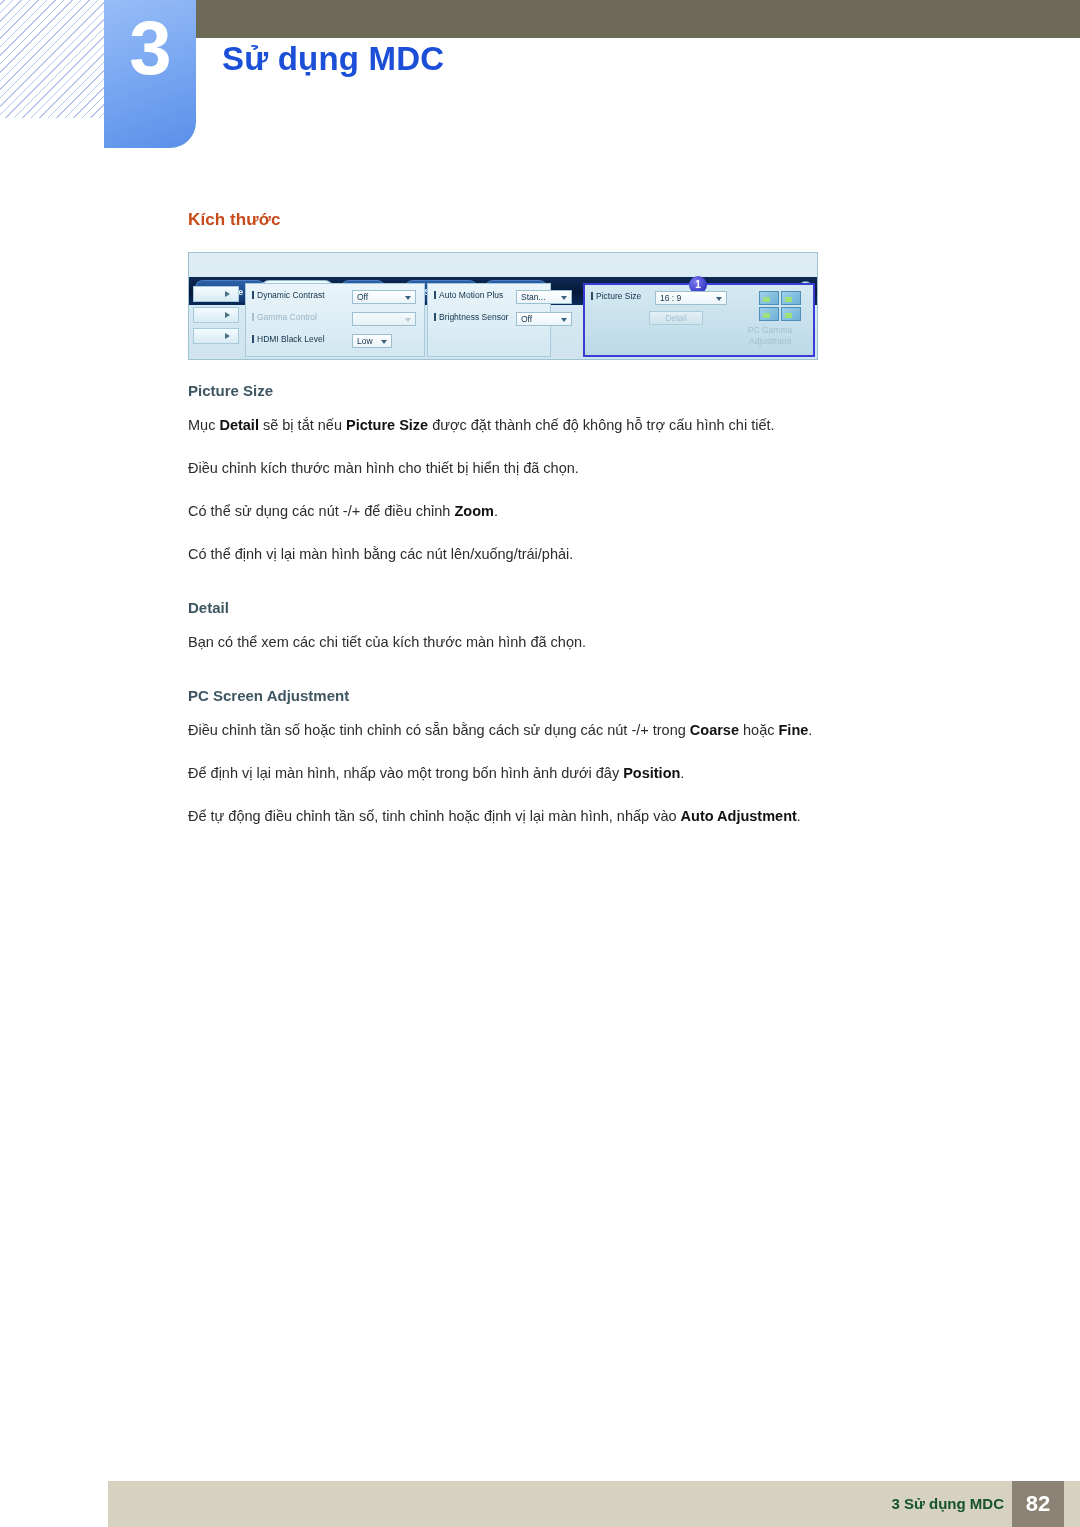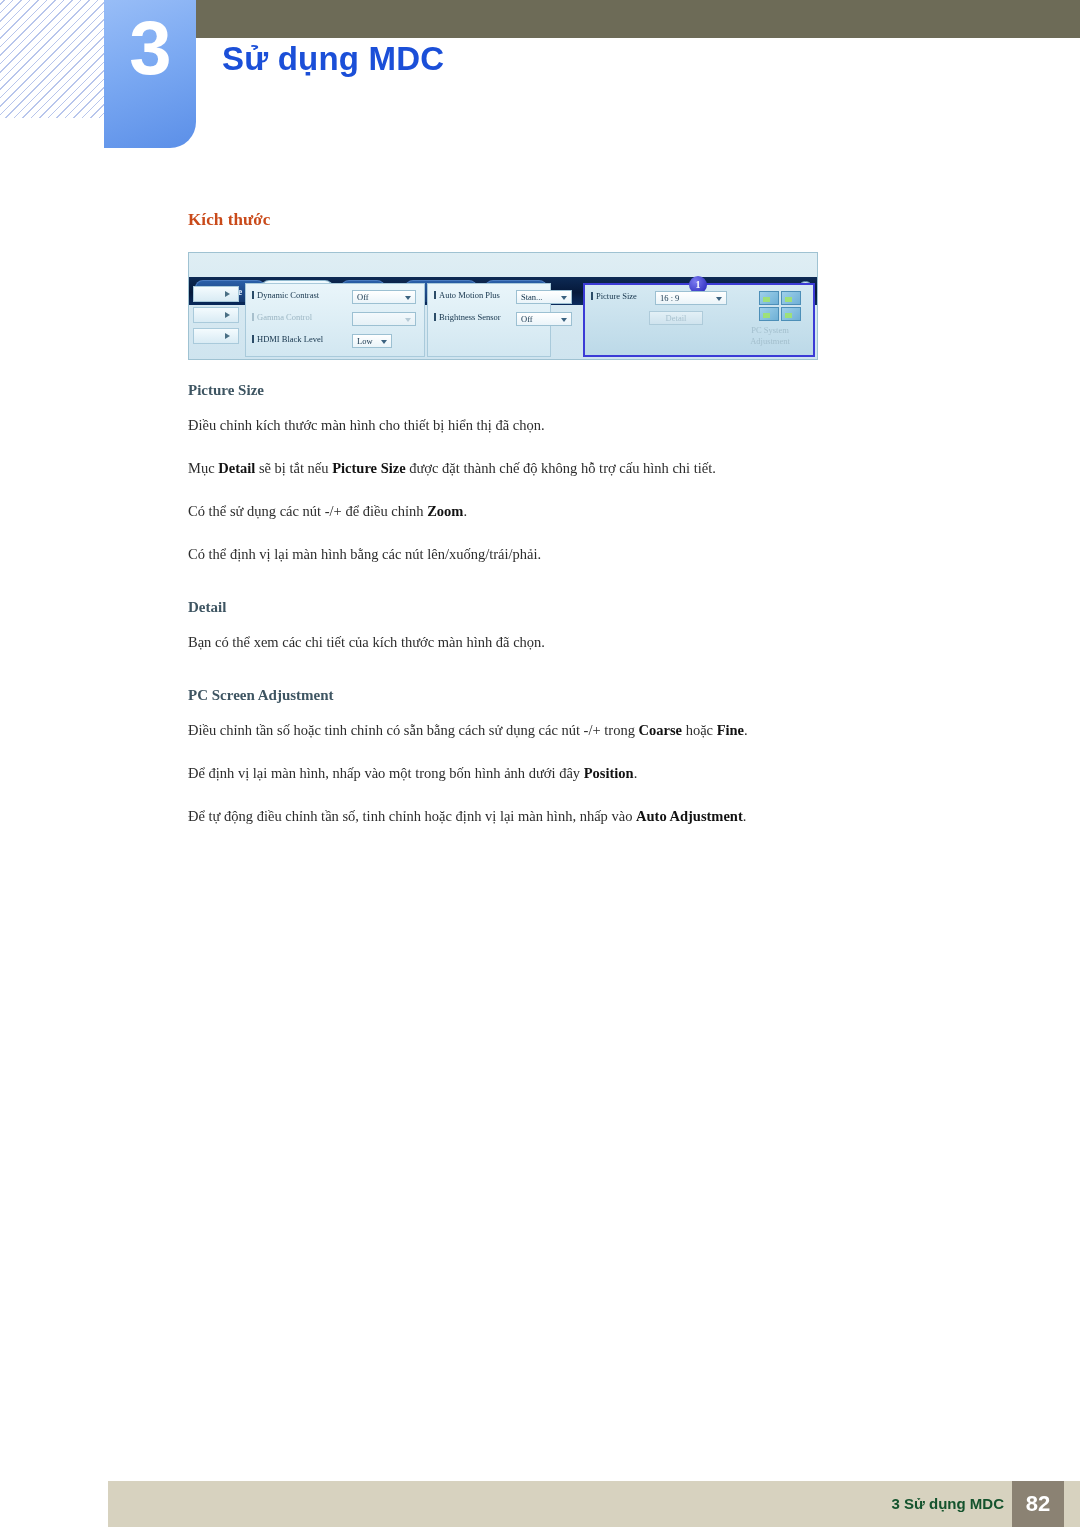--- a/index.html
+++ b/index.html
@@ -68,21 +68,20 @@
     color: #1b4fd8;
     letter-spacing: 0.2px;
   }
 
   
   #content {
     position: absolute;
     left: 188px;
     top: 210px;
     width: 820px;
-    font-family: Liberation Serif, serif;
   }
   .section-heading {
     font-size: 17px;
     font-weight: bold;
     color: #c94a1a;
     margin: 0 0 22px 0;
     letter-spacing: 0.1px;
   }
 
   
@@ -429,31 +428,31 @@
         <div class="detail-btn">Detail</div>
 
         <div class="pos-grid">
           <div class="pos-cell"></div>
           <div class="pos-cell"></div>
           <div class="pos-cell"></div>
           <div class="pos-cell"></div>
         </div>
 
         <div class="pcs-label">
-          <span>PC System</span><br>
+          <span>PC Gamma</span><br>
           <span>Adjustment</span>
         </div>
       </div>
 
     </div>
   </div>
 
   <h3 class="sub-heading">Picture Size</h3>
+  <p class="para"><span>Mục </span><b>Detail</b><span> sẽ bị tắt nếu </span><b>Picture Size</b><span> được đặt thành chế độ không hỗ trợ cấu hình chi tiết.</span></p>
   <p class="para">Điều chỉnh kích thước màn hình cho thiết bị hiển thị đã chọn.</p>
-  <p class="para"><span>Mục </span><b>Detail</b><span> sẽ bị tắt nếu </span><b>Picture Size</b><span> được đặt thành chế độ không hỗ trợ cấu hình chi tiết.</span></p>
   <p class="para"><span>Có thể sử dụng các nút -/+ để điều chỉnh </span><b>Zoom</b><span>.</span></p>
   <p class="para">Có thể định vị lại màn hình bằng các nút lên/xuống/trái/phải.</p>
 
   <h3 class="sub-heading gap-top">Detail</h3>
   <p class="para">Bạn có thể xem các chi tiết của kích thước màn hình đã chọn.</p>
 
   <h3 class="sub-heading gap-top">PC Screen Adjustment</h3>
   <p class="para"><span>Điều chỉnh tần số hoặc tinh chỉnh có sẵn bằng cách sử dụng các nút -/+ trong </span><b>Coarse</b><span> hoặc </span><b>Fine</b><span>.</span></p>
   <p class="para"><span>Để định vị lại màn hình, nhấp vào một trong bốn hình ảnh dưới đây </span><b>Position</b><span>.</span></p>
   <p class="para"><span>Để tự động điều chỉnh tần số, tinh chỉnh hoặc định vị lại màn hình, nhấp vào </span><b>Auto Adjustment</b><span>.</span></p>

